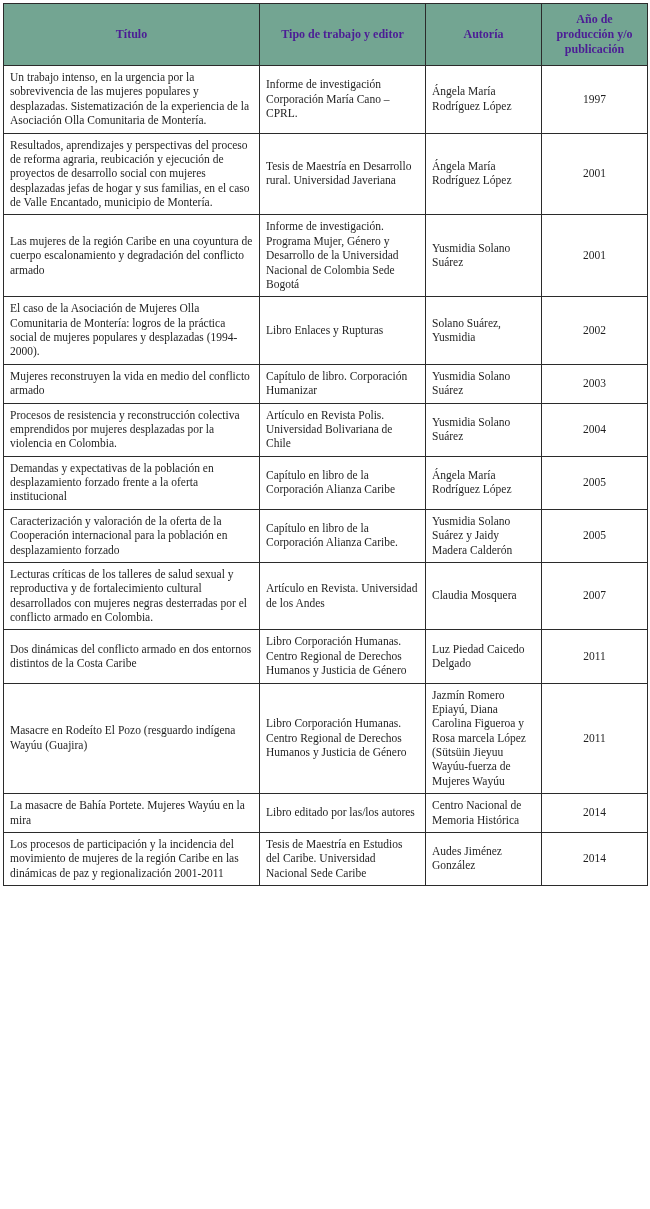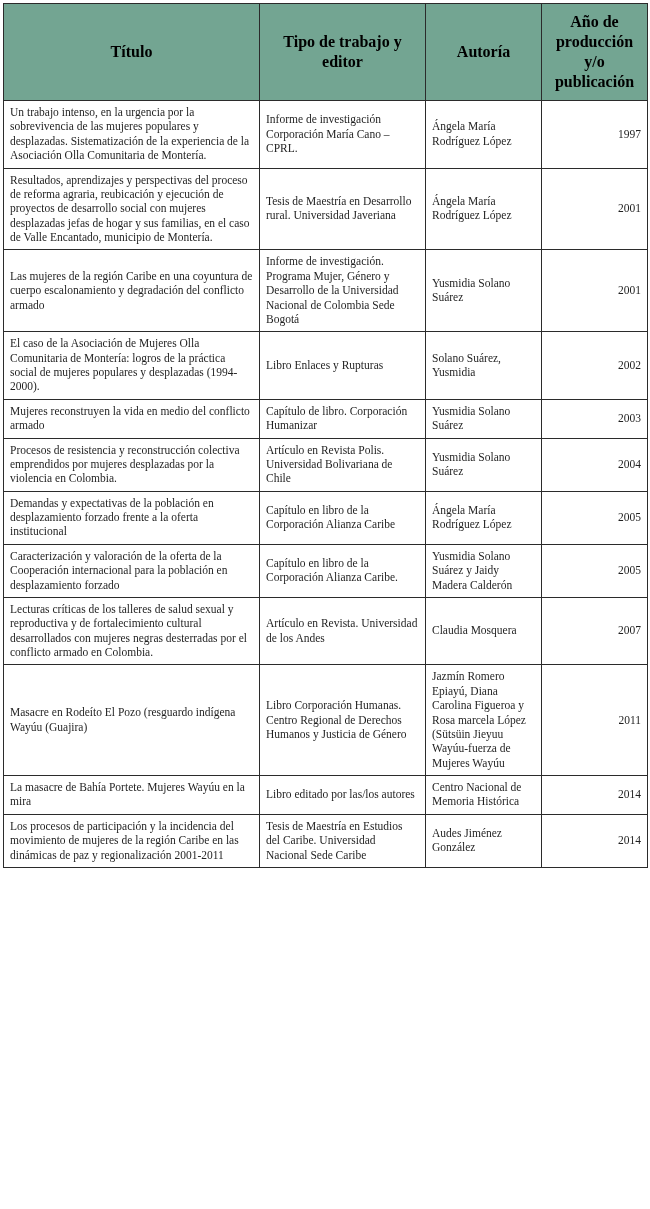--- a/index.html
+++ b/index.html
@@ -29,26 +29,26 @@
     line-height: 1.25;
     padding: 4px 6px 5px 6px;
     vertical-align: middle;
     text-align: left;
     word-wrap: break-word;
   }
   th {
     background: #73a592;
     font-weight: bold;
     text-align: center;
-    font-size: 16px;
+    font-size: 12px;
     padding: 8px 4px;
-    color: #000000;
+    color: #4c1d95;
   }
   td.col-ano {
-    text-align: right;
+    text-align: center;
   }
   tr { background: #ffffff; }
 </style>
 </head>
 <body>
 
 <div class="page">
   <table>
     <colgroup>
       <col class="c-titulo">
@@ -113,20 +113,26 @@
           <td>Yusmidia Solano Suárez y Jaidy Madera Calderón</td>
           <td class="col-ano">2005</td>
         </tr>
         <tr>
           <td>Lecturas críticas de los talleres de salud sexual y reproductiva y de fortalecimiento cultural desarrollados con mujeres negras desterradas por el conflicto armado en Colombia.</td>
           <td>Artículo en Revista. Universidad de los Andes</td>
           <td>Claudia Mosquera</td>
           <td class="col-ano">2007</td>
         </tr>
         <tr>
+          <td>Dos dinámicas del conflicto armado en dos entornos distintos de la Costa Caribe</td>
+          <td>Libro Corporación Humanas. Centro Regional de Derechos Humanos y Justicia de Género</td>
+          <td>Luz Piedad Caicedo Delgado</td>
+          <td class="col-ano">2011</td>
+        </tr>
+        <tr>
           <td>Masacre en Rodeíto El Pozo (resguardo indígena Wayúu (Guajira)</td>
           <td>Libro Corporación Humanas. Centro Regional de Derechos Humanos y Justicia de Género</td>
           <td>Jazmín Romero Epiayú, Diana Carolina Figueroa y Rosa marcela López (Sütsüin Jieyuu Wayúu-fuerza de Mujeres Wayúu</td>
           <td class="col-ano">2011</td>
         </tr>
         <tr>
           <td>La masacre de Bahía Portete. Mujeres Wayúu en la mira</td>
           <td>Libro editado por las/los autores</td>
           <td>Centro Nacional de Memoria Histórica</td>
           <td class="col-ano">2014</td>

